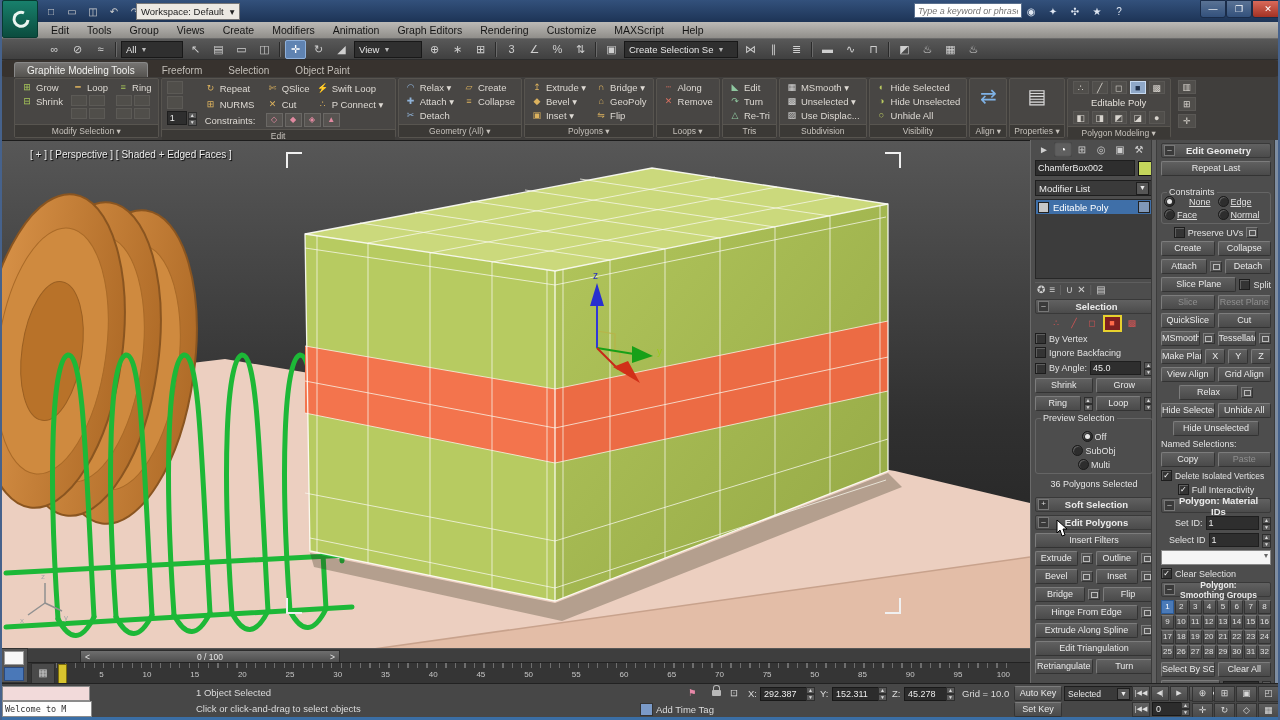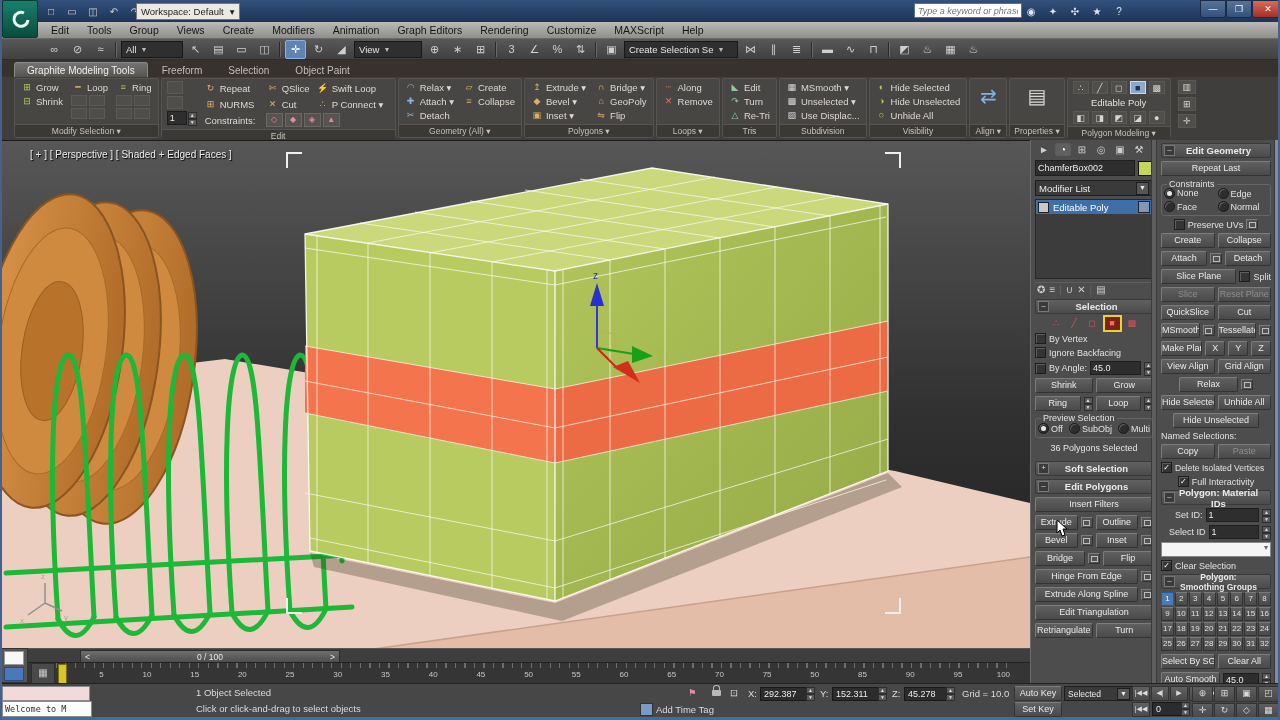--- a/index.html
+++ b/index.html
@@ -847,21 +847,21 @@
           <i>▼</i>
         </span>
       <span class="btn">Loop</span>
       <span class="spin">
           <i>▲</i>
           <i>▼</i>
         </span>
     </div>
     <div class="grpbox">
       <span class="legend">Preview Selection</span>
-      <div class="row" style="margin-top:0;justify-content:space-between;">
+      <div class="row" style="margin-top:8px;justify-content:space-between;flex-direction:column;">
         <span style="display:flex;align-items:center;gap:2px;">
             <span class="rad on"></span>
             <span class="lbl">Off</span>
           </span>
         <span style="display:flex;align-items:center;gap:2px;">
             <span class="rad"></span>
             <span class="lbl">SubObj</span>
           </span>
         <span style="display:flex;align-items:center;gap:2px;">
             <span class="rad"></span>
@@ -926,24 +926,24 @@
   <div class="abs cpb">
     <div class="cp-scroll"></div>
 
     <div class="roll" style="margin-top:1px;">
       <span class="pm">–</span>
       <span class="ttl">Edit Geometry</span>
     </div>
     <div class="row">
         <span class="btn">Repeat Last</span>
       </div>
-    <div class="grpbox" style="margin-top:8px;padding-top:2px;">
+    <div class="grpbox" style="margin-top:16px;padding-top:2px;text-decoration:underline;">
       <span class="legend">Constraints</span>
       <div class="row" style="margin-top:1px;">
-        <span style="display:flex;align-items:flex-start;gap:2px;flex:1;">
+        <span style="display:flex;align-items:center;gap:14px;flex:1;">
             <span class="rad on"></span>
             <span class="lbl">None</span>
           </span>
         <span style="display:flex;align-items:center;gap:2px;flex:1;">
             <span class="rad"></span>
             <span class="lbl">Edge</span>
           </span>
       </div>
       <div class="row" style="margin-top:2px;">
         <span style="display:flex;align-items:center;gap:2px;flex:1;">

